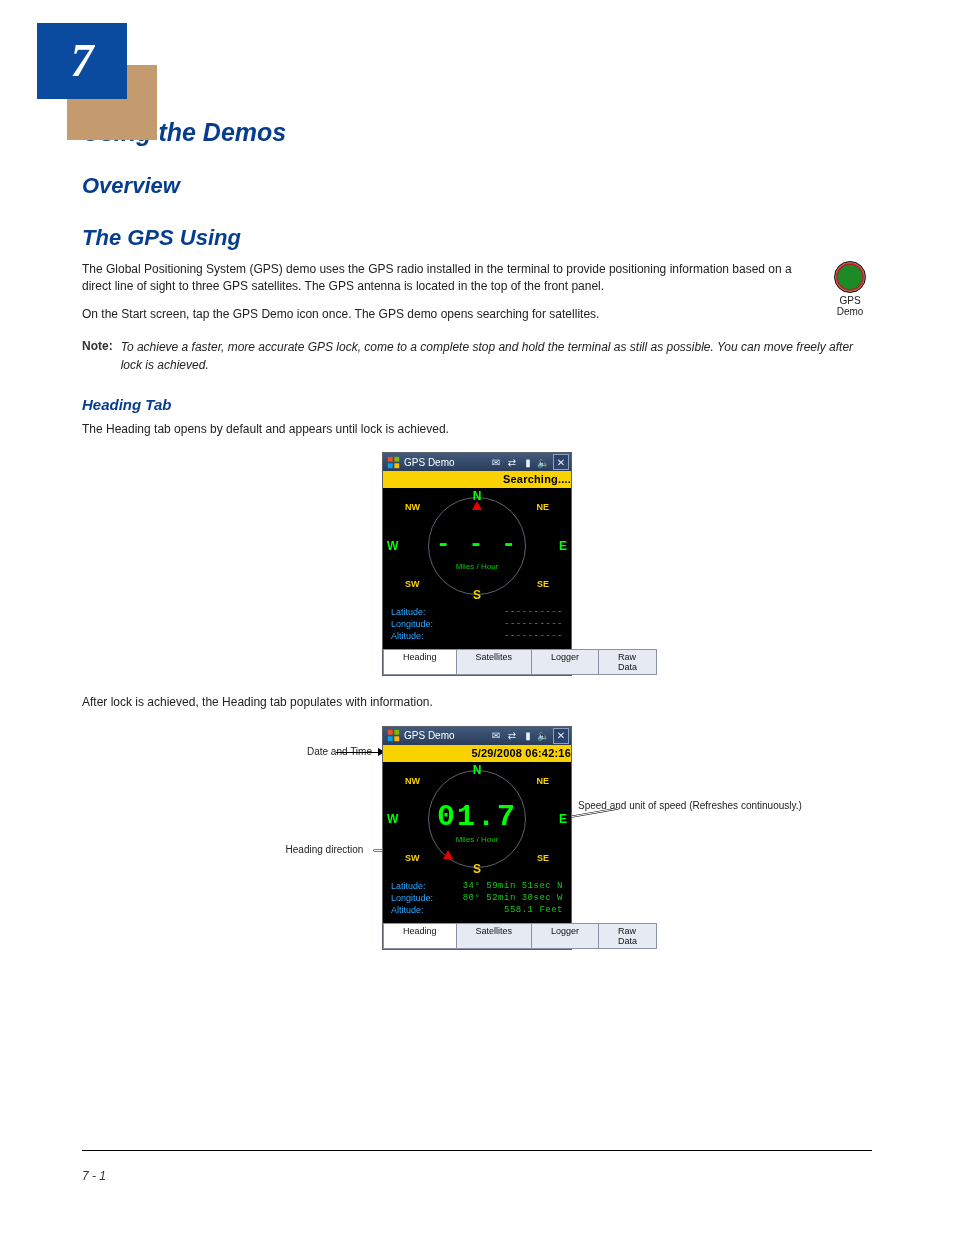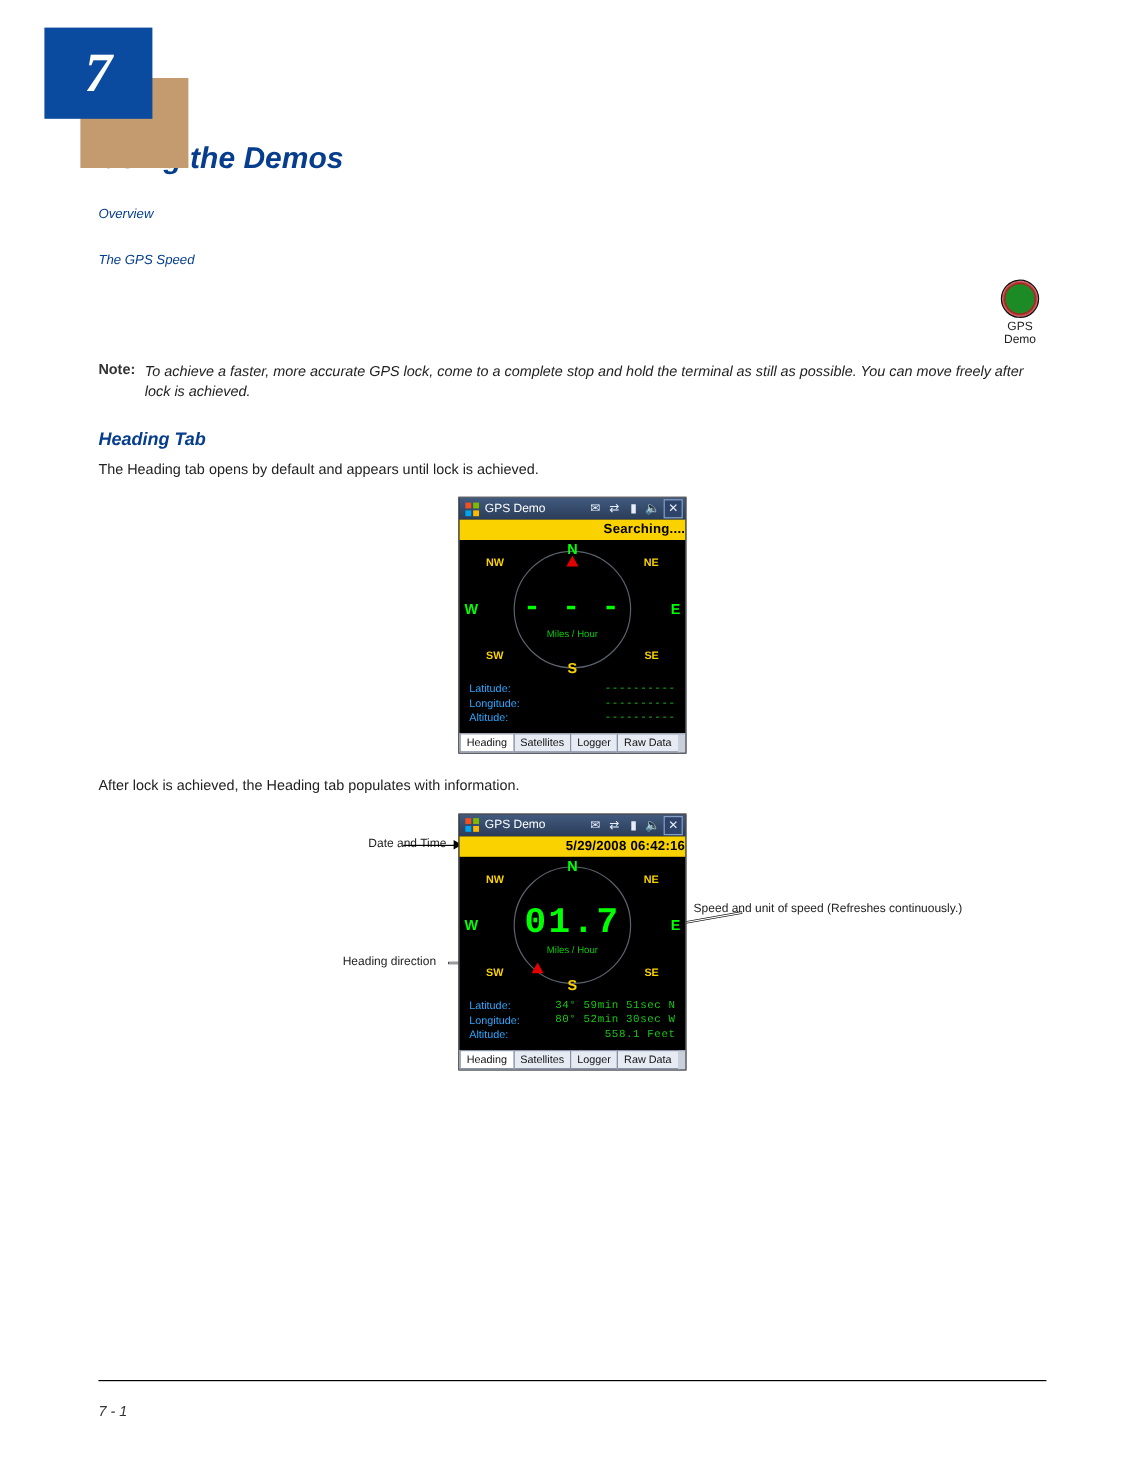--- a/index.html
+++ b/index.html
@@ -2,21 +2,21 @@
 <html><head>
 <meta charset="utf-8">
 <style>
 html,body{margin:0;padding:0;width:954px;background:#fff;font-family:"Segoe UI",Tahoma,sans-serif;color:#333}
 .page{width:954px;height:1235px;position:relative;padding:0 82px 0 82px;box-sizing:border-box}
 .chapter-badge{position:absolute;left:37px;top:23px;width:120px;height:94px}
 .chapter-badge .back{position:absolute;left:30px;top:42px;width:90px;height:75px;background:#c39b6e}
 .chapter-badge .front{position:absolute;left:0;top:0;width:90px;height:76px;background:#0a4a9f;color:#fff;font-size:46px;font-style:italic;font-weight:600;font-family:Georgia,serif;text-align:center;line-height:76px}
 .main{padding-top:118px}
 h1{font-family:"Trebuchet MS","Segoe UI",sans-serif;font-size:25px;font-style:italic;font-weight:600;color:#063e8d;margin:0 0 26px 0}
-h2{font-family:"Trebuchet MS","Segoe UI",sans-serif;font-size:11px;font-style:italic;font-weight:400;color:#063e8d;margin:26px 0 10px 0}
+h2{font-family:"Trebuchet MS","Segoe UI",sans-serif;font-size:22px;font-style:italic;font-weight:700;color:#063e8d;margin:26px 0 10px 0}
 h3{font-family:"Trebuchet MS","Segoe UI",sans-serif;font-size:15px;font-style:italic;font-weight:600;color:#063e8d;margin:22px 0 8px 0}
 p{font-size:12px;line-height:1.45;margin:0 0 10px 0;color:#222}
 .note-row{display:flex;gap:8px;margin:6px 0 10px 0}
 .note-row b{font-size:12px}
 .app-icon-wrap{float:right;margin:0 0 6px 14px;width:44px;text-align:center}
 .app-icon{width:30px;height:30px;border-radius:50%;background:radial-gradient(circle at 50% 50%,#1c8a25 0 55%,#a11 60% 80%,#000 82%);margin:0 auto 2px;border:1px solid #111;box-shadow:inset 0 0 3px #fff}
 .app-icon-label{font-size:10px;color:#222}
 .screen-wrap{margin:14px 0 18px 0;text-align:center}
 .device{display:inline-block;width:188px;background:#000;border:1px solid #5b5f66;text-align:left;font-size:10px;position:relative}
 .titlebar{height:18px;background:linear-gradient(#415a7e,#2a3c59);display:flex;align-items:center;color:#fff;padding:0 2px 0 4px;font-size:10px}
@@ -38,21 +38,21 @@
 .compass .dir.SE{right:22px;bottom:14px}
 .compass .circle{position:absolute;left:50%;top:50%;width:96px;height:96px;border:1px solid #5b636d;border-radius:50%;transform:translate(-50%,-50%)}
 .compass .needle{position:absolute;left:50%;top:13px;transform:translateX(-50%);width:0;height:0;border-left:5px solid transparent;border-right:5px solid transparent;border-bottom:9px solid #e20000}
 .compass .speed{position:absolute;left:50%;top:50%;transform:translate(-50%,-55%);color:#0f0;font-family:"Digital-7","Courier New",monospace;font-size:24px;letter-spacing:2px;font-weight:700}
 .compass .unit{position:absolute;left:50%;top:64%;transform:translateX(-50%);color:#0ac60a;font-size:8px}
 .readouts{padding:2px 8px 6px 8px}
 .readouts .row{display:flex;justify-content:space-between;font-size:9px;margin:2px 0}
 .readouts .lbl{color:#2aa8ff}
 .readouts .val{color:#17c817;font-family:"Courier New",monospace;letter-spacing:.5px}
 .tabs{display:flex;background:#c9d0dc}
-.tabs .tab{border:1px solid #8a93a6;background:#e6ebf3;color:#111;font-size:9px;padding:2px 5px;margin-right:-1px}
+.tabs .tab{border:1px solid #8a93a6;background:#e6ebf3;color:#111;font-size:9px;padding:2px 19px;margin-right:-1px}
 .tabs .tab.active{background:#fff}
 .tabs .filler{flex:1;background:#c9d0dc;border-top:1px solid #a0a7b7}
 .annot{position:absolute;font-size:10px;color:#222;white-space:nowrap}
 .arrow-line{position:absolute;background:#000;height:1px}
 .arrow-line.white{background:#fff;box-shadow:0 0 0 .5px #000}
 .arrow-head{position:absolute;width:0;height:0}
 .arrow-head.right{border-top:4px solid transparent;border-bottom:4px solid transparent;border-left:7px solid #000}
 .arrow-head.white-left{border-top:4px solid transparent;border-bottom:4px solid transparent;border-right:7px solid #fff;filter:drop-shadow(0 0 .5px #000)}
 .arrow-head.white-right{border-top:4px solid transparent;border-bottom:4px solid transparent;border-left:7px solid #fff;filter:drop-shadow(0 0 .5px #000)}
 .footer-rule{position:absolute;left:82px;right:82px;bottom:84px;height:1px;background:#000}
@@ -71,27 +71,29 @@
   <div class="chapter-badge">
     <div class="back"></div>
     <div class="front">7</div>
   </div>
 
   <div class="main">
     <h1>Using the Demos</h1>
 
     <h2>Overview</h2>
 
-    <h2>The GPS Speed</h2>
+    <h2>The GPS Using</h2>
 
     <div class="app-icon-wrap">
       <div class="app-icon"></div>
       <div class="app-icon-label">GPS Demo</div>
     </div>
 
+    <p>The Global Positioning System (GPS) demo uses the GPS radio installed in the terminal to provide positioning information based on a direct line of sight to three GPS satellites. The GPS antenna is located in the top of the front panel.</p>
+    <p>On the Start screen, tap the GPS Demo icon once. The GPS demo opens searching for satellites.</p>
 
     <div class="clear"></div>
 
     <div class="note-row">
       <b>Note:</b>
       <p style="margin:0;font-style:italic">To achieve a faster, more accurate GPS lock, come to a complete stop and hold the terminal as still as possible. You can move freely after lock is achieved.</p>
     </div>
 
     <h3>Heading Tab</h3>
     <p>The Heading tab opens by default and appears until lock is achieved.</p>

